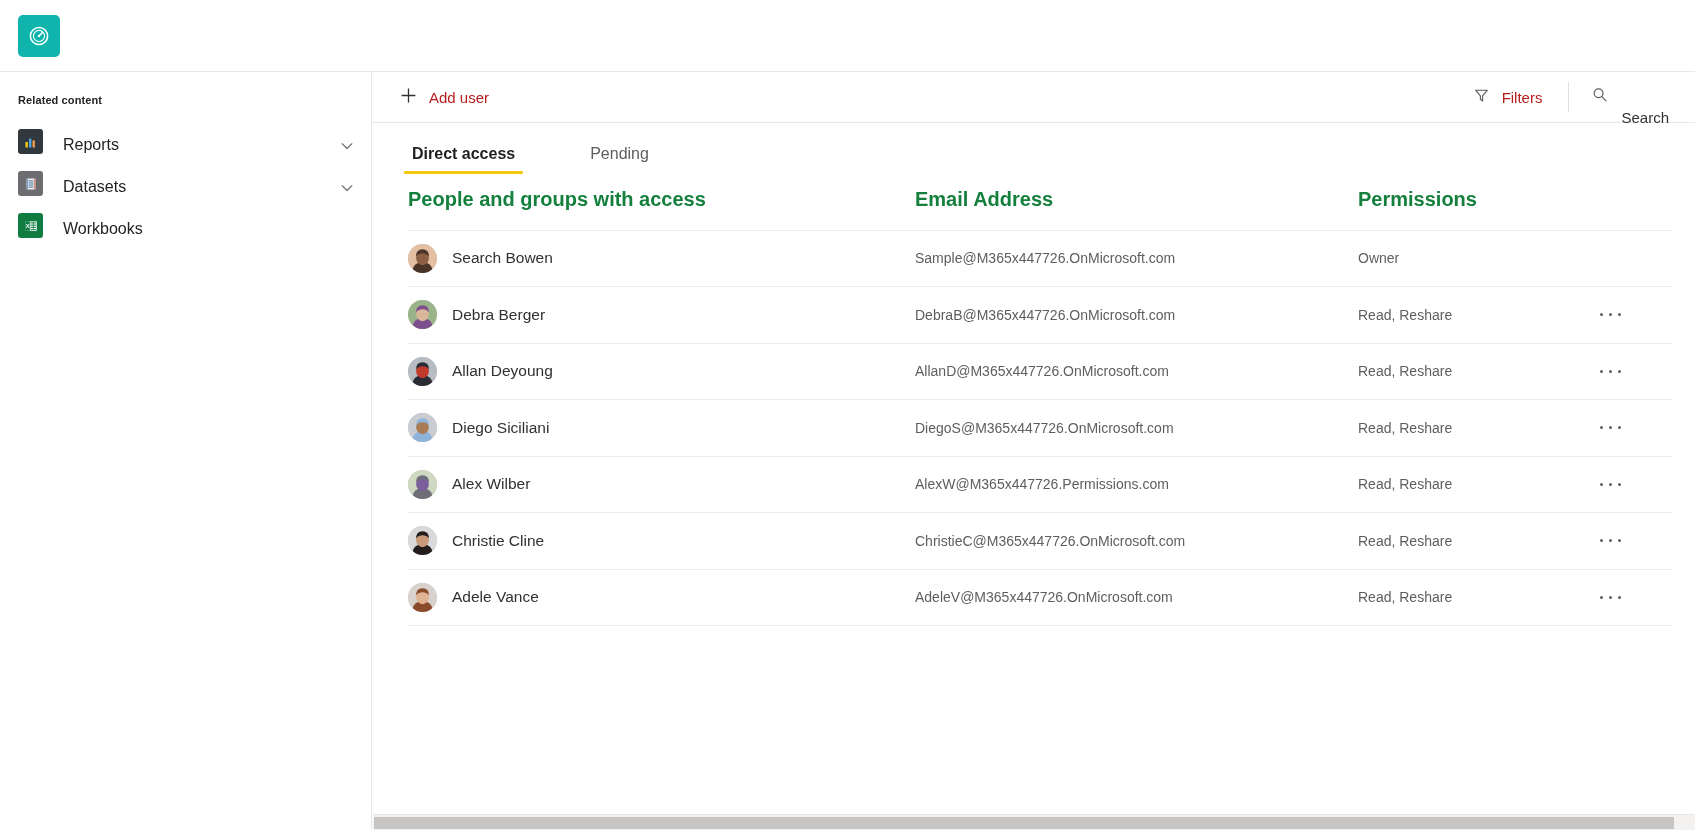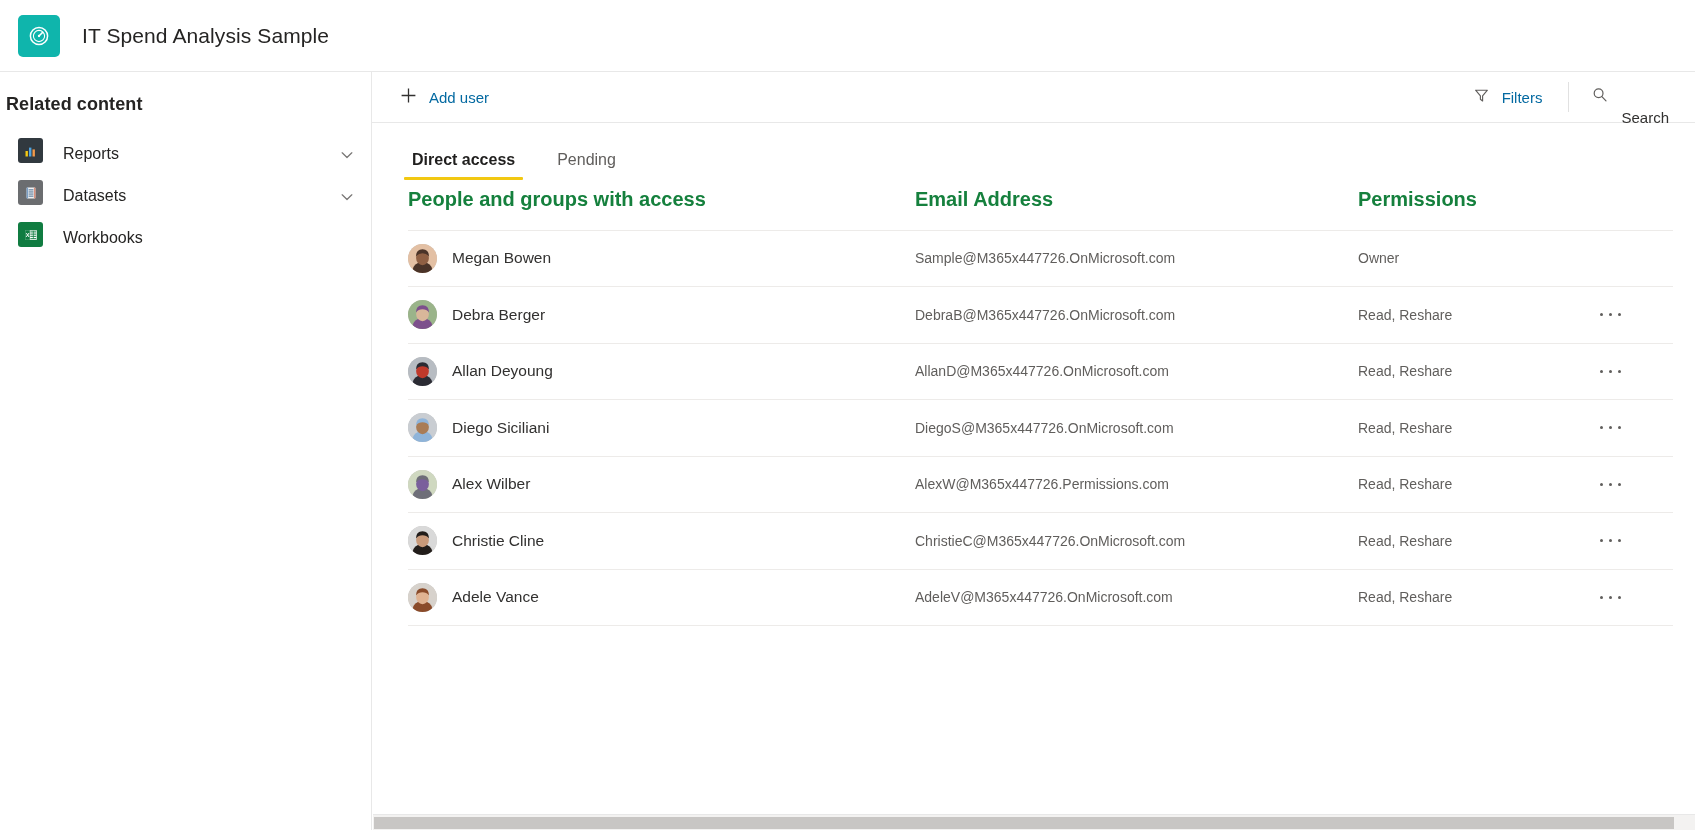--- a/index.html
+++ b/index.html
@@ -41,22 +41,22 @@
   .body { flex: 1 1 auto; display: flex; min-height: 0; position: relative; }
 
   
   .sidebar {
     width: 372px; flex: 0 0 372px;
     border-right: 1px solid #e8e8e8;
     background: #fff;
     padding-top: 16px;
   }
   .sidebar-title {
-    font-size: 18px; font-weight: 700; color: #252423;
-    padding: 6px 0 6px 6px;
+    font-size: 11px; font-weight: 700; color: #252423;
+    padding: 6px 0 6px 18px;
     letter-spacing: .1px;
   }
   .nav-item {
     height: 42px;
     display: flex; align-items: flex-end;
     padding: 0 16px 0 18px;
     cursor: pointer;
   }
   .nav-icon {
     width: 25px; height: 25px; border-radius: 3px;
@@ -79,31 +79,31 @@
   .toolbar {
     height: 51px; flex: 0 0 51px;
     display: flex; align-items: center;
     border-bottom: 1px solid #e8e8e8;
     padding: 0 18px 0 20px;
   }
   .tb-btn {
     display: flex; align-items: center; height: 34px;
     padding: 0 8px; cursor: pointer; white-space: nowrap;
   }
-  .tb-btn .lbl { font-size: 15px; color: #0369a1; margin-left: 12px; }
+  .tb-btn .lbl { font-size: 15px; color: #b91c1c; margin-left: 12px; }
   .tb-spacer { flex: 1 1 auto; }
   .tb-sep { width: 1px; height: 30px; background: #e1e1e1; margin: 0 14px; }
   .tb-btn.filters { padding-right: 12px; }
   .tb-btn.search .lbl { color: #323130; margin-top: 40px; }
 
   
   .tabs {
-    display: flex; align-items: center;
+    display: flex; align-items: flex-start;
     padding: 22px 0 0 36px;
-    height: 63px; flex: 0 0 63px;
+    height: 63px; flex: 0 0 63px; gap: 33px;
   }
   .tab {
     position: relative;
     font-size: 16px; color: #605e5c;
     padding: 0 4px 11px 4px;
     margin-right: 34px;
     cursor: pointer; white-space: nowrap;
   }
   .tab.active { color: #201f1e; font-weight: 600; }
   .tab.active::after {
@@ -169,21 +169,20 @@
 
   <div class="header">
     <div class="app-icon">
       <svg width="24" height="24" viewBox="0 0 24 24">
         <circle cx="12" cy="12" r="8.6" fill="none" stroke="#ffffff" stroke-width="1.5"></circle>
         <circle cx="12" cy="12" r="5.6" fill="none" stroke="#ffffff" stroke-width="1.1"></circle>
         <path d="M12 12 L15.6 8.4" stroke="#ffffff" stroke-width="1.5" stroke-linecap="round"></path>
         <circle cx="12" cy="12" r="1.15" fill="#ffffff"></circle>
       </svg>
     </div>
-    <div class="app-title">IT Spend Analysis Sample</div>
   </div>
 
   <div class="body">
 
     <div class="sidebar">
       <div class="sidebar-title">Related content</div>
 
       <div class="nav-item">
         <span class="nav-icon reports">
           <svg width="16" height="16" viewBox="0 0 16 16">
@@ -304,21 +303,21 @@
                 <td>
                   <div class="person">
                     <span class="avatar">
                       <svg viewBox="0 0 29 29">
                         <rect width="29" height="29" fill="#e3c0a4"></rect>
                         <ellipse cx="14.5" cy="26.5" rx="10" ry="8.5" fill="#4a3328"></ellipse>
                         <ellipse cx="14.5" cy="14" rx="6.4" ry="7.2" fill="#8f5f43"></ellipse>
                         <path d="M7.9 12.4 Q8.2 5.2 14.5 5.2 Q20.8 5.2 21.1 12.4 Q18.5 9.2 14.5 9.2 Q10.5 9.2 7.9 12.4 Z" fill="#4a3328"></path>
                       </svg>
                     </span>
-                    <span class="person-name">Megan Bowen</span>
+                    <span class="person-name">Search Bowen</span>
                   </div>
                 </td>
                 <td><span class="email">Sample@M365x447726.OnMicrosoft.com</span></td>
                 <td><span class="perm">Owner</span></td>
                 <td class="menu-cell"><span class="ellipsis hidden">
                     <span></span>
                     <span></span>
                     <span></span>
                   </span></td>
               </tr>

